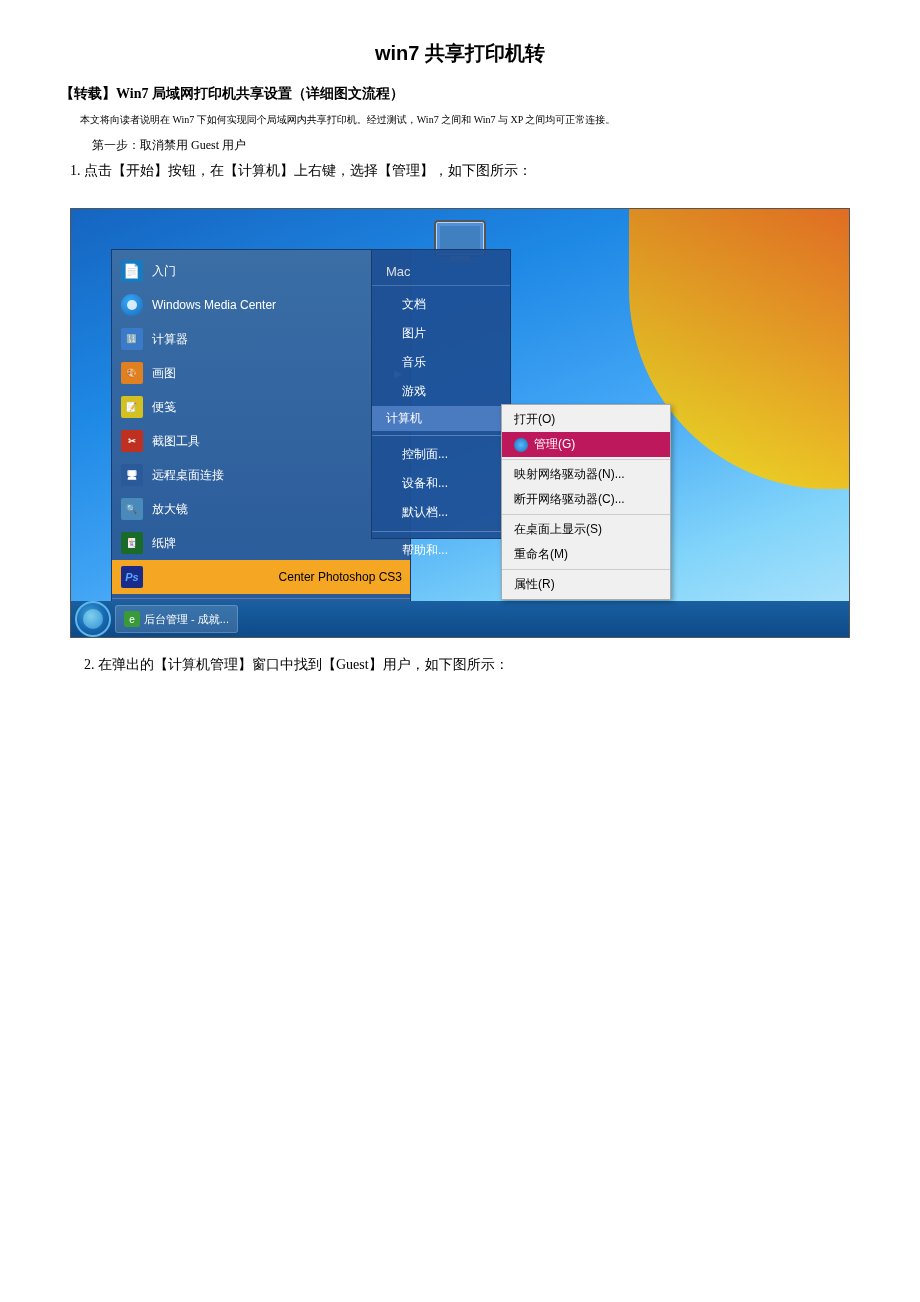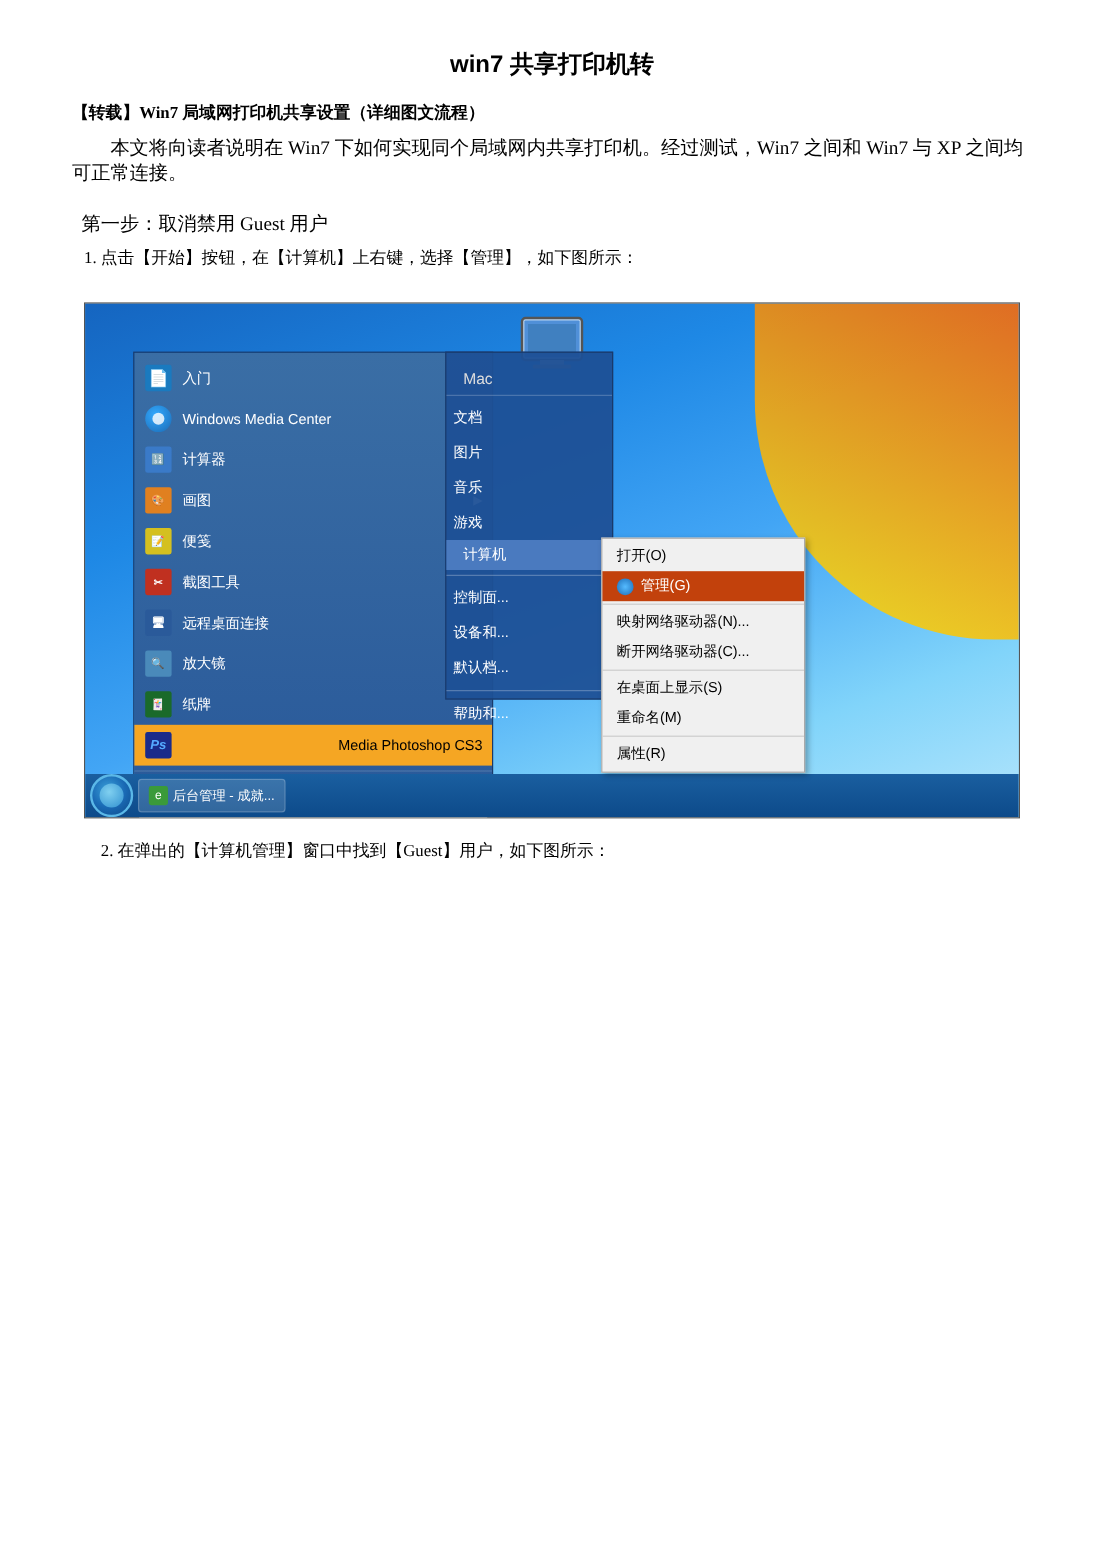--- a/index.html
+++ b/index.html
@@ -21,29 +21,29 @@
       font-family: "SimHei", "黑体", sans-serif;
     }
 
     .intro-line {
       font-size: 14px;
       margin-bottom: 10px;
       font-weight: bold;
     }
 
     .intro-paragraph {
-      font-size: 16px;
-      margin-bottom: 22px;
+      font-size: 10px;
+      margin-bottom: 10px;
       text-indent: 2em;
     }
 
     .step-heading {
-      font-size: 16px;
+      font-size: 12px;
       margin-bottom: 8px;
-      margin-left: 8px;
+      margin-left: 32px;
     }
 
     .step-sub {
       font-size: 14px;
       margin-bottom: 28px;
       margin-left: 10px;
     }
 
     
     .screenshot {
@@ -171,21 +171,21 @@
       top: 40px;
       width: 140px;
       height: 290px;
       background: rgba(30, 80, 150, 0.95);
       border: 1px solid #1a3a6a;
       z-index: 21;
       padding: 8px 0;
     }
 
     .right-menu-item {
-      padding: 6px 6px;
+      padding: 6px 30px;
       color: #fff;
       font-size: 12px;
       font-family: "Microsoft YaHei", sans-serif;
       cursor: pointer;
     }
 
     .right-menu-separator {
       border: none;
       border-top: 1px solid rgba(255,255,255,0.25);
       margin: 4px 0;
@@ -208,21 +208,21 @@
       padding: 4px 12px;
       font-size: 12px;
       font-family: "Microsoft YaHei", sans-serif;
       color: #000;
       cursor: pointer;
       display: flex;
       align-items: center;
       gap: 6px;
     }
     .ctx-item:hover, .ctx-item.highlighted {
-      background: #c2410c;
+      background: #be185d;
       color: #fff;
     }
     .ctx-divider {
       border: none;
       border-top: 1px solid #ccc;
       margin: 2px 0;
     }
 
     
     .computer-label {
@@ -410,21 +410,21 @@
         <div class="menu-icon">
           <div class="icon-block" style="background:#1a6a2a;">🃏</div>
         </div>
         <span>纸牌</span>
       </div>
 
       <div class="menu-item photoshop">
         <div class="menu-icon">
           <div class="icon-block" style="background:#1a2b8a;color:#5af;font-size:11px;font-style:italic;">Ps</div>
         </div>
-        <span>Media Photoshop CS3</span>
+        <span>Center Photoshop CS3</span>
       </div>
 
       <hr class="menu-divider">
 
       <div class="all-programs">
         <span style="font-size:10px;">▶</span>
         <span>所有程序</span>
       </div>
 
       <div class="search-bar">

